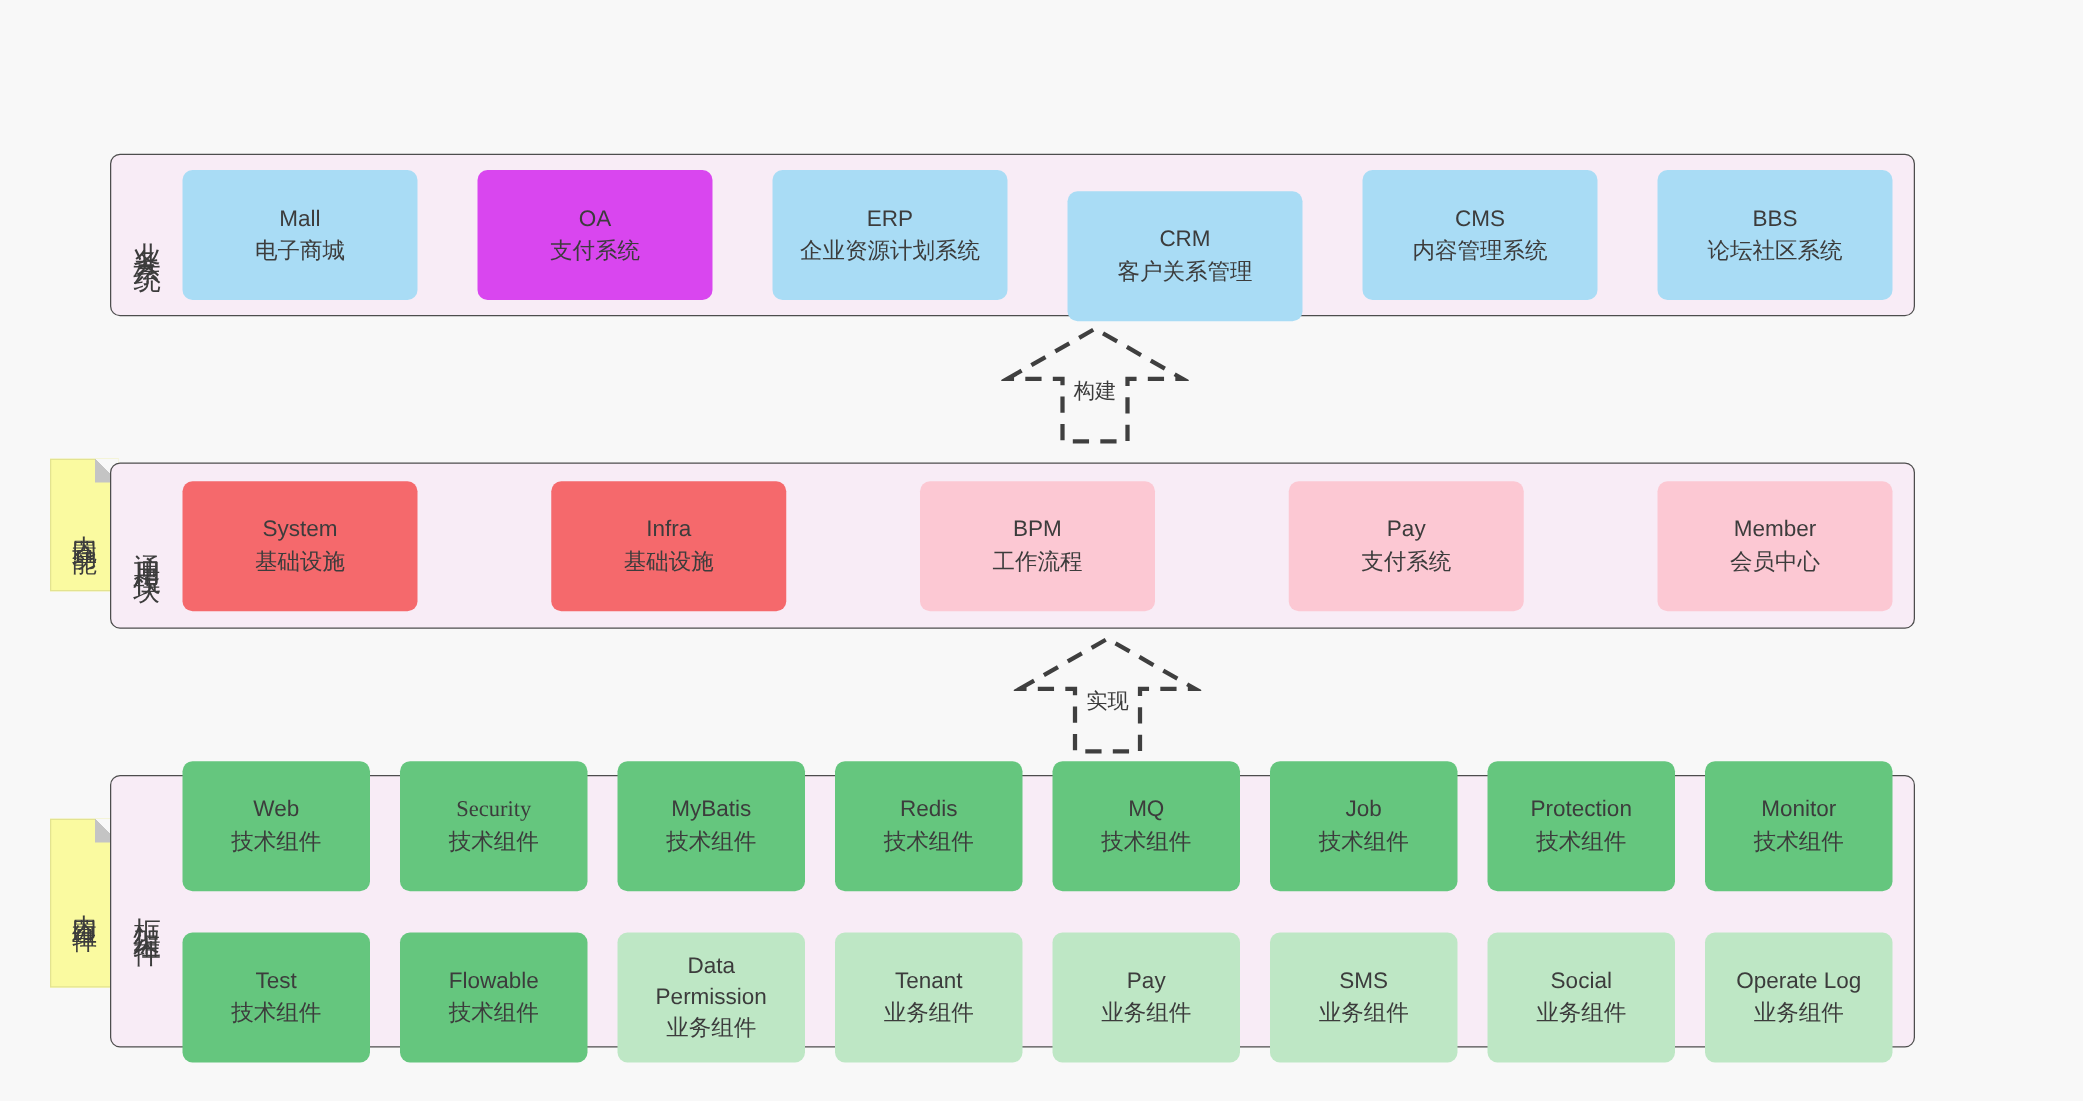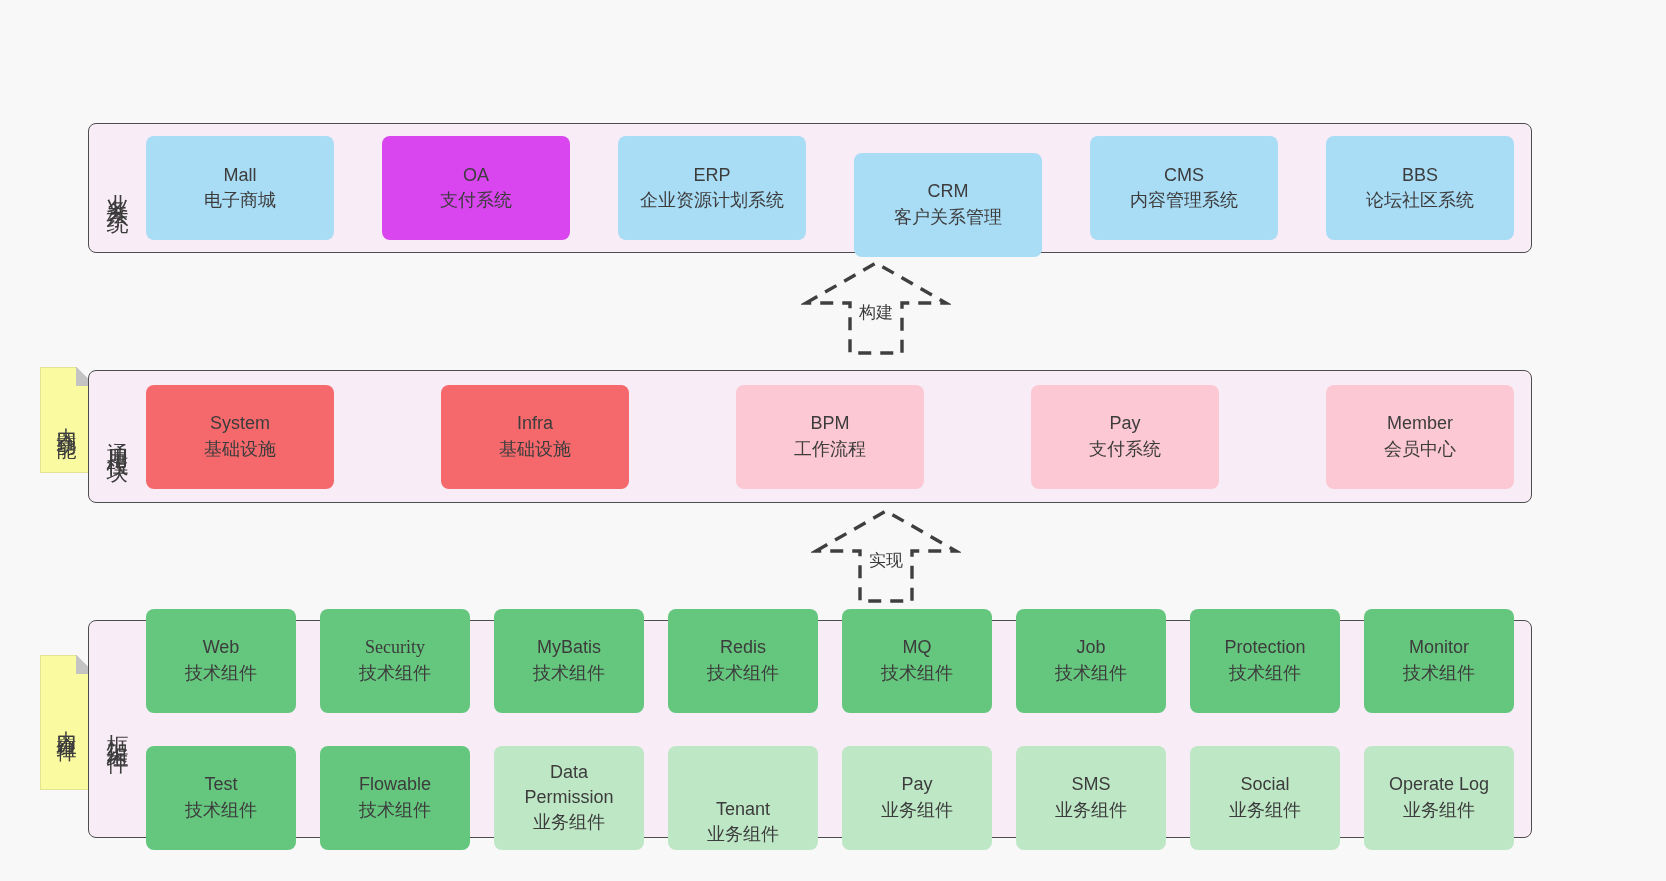--- a/index.html
+++ b/index.html
@@ -258,21 +258,21 @@
     <div class="box-desc">技术组件</div>
   </div>
           <div class="box w-sm" style="background: rgb(101, 198, 126);">
     <div class="box-name">Flowable</div>
     <div class="box-desc">技术组件</div>
   </div>
           <div class="box w-sm" style="background: rgb(190, 231, 197);">
     <div class="box-name">Data Permission</div>
     <div class="box-desc">业务组件</div>
   </div>
-          <div class="box w-sm" style="background: rgb(190, 231, 197); justify-content: flex-end;">
+          <div class="box w-sm" style="background: rgb(190, 231, 197);">
     <div class="box-name">Tenant</div>
     <div class="box-desc">业务组件</div>
   </div>
           <div class="box w-sm" style="background: rgb(190, 231, 197);">
     <div class="box-name">Pay</div>
     <div class="box-desc">业务组件</div>
   </div>
           <div class="box w-sm" style="background: rgb(190, 231, 197);">
     <div class="box-name">SMS</div>
     <div class="box-desc">业务组件</div>

